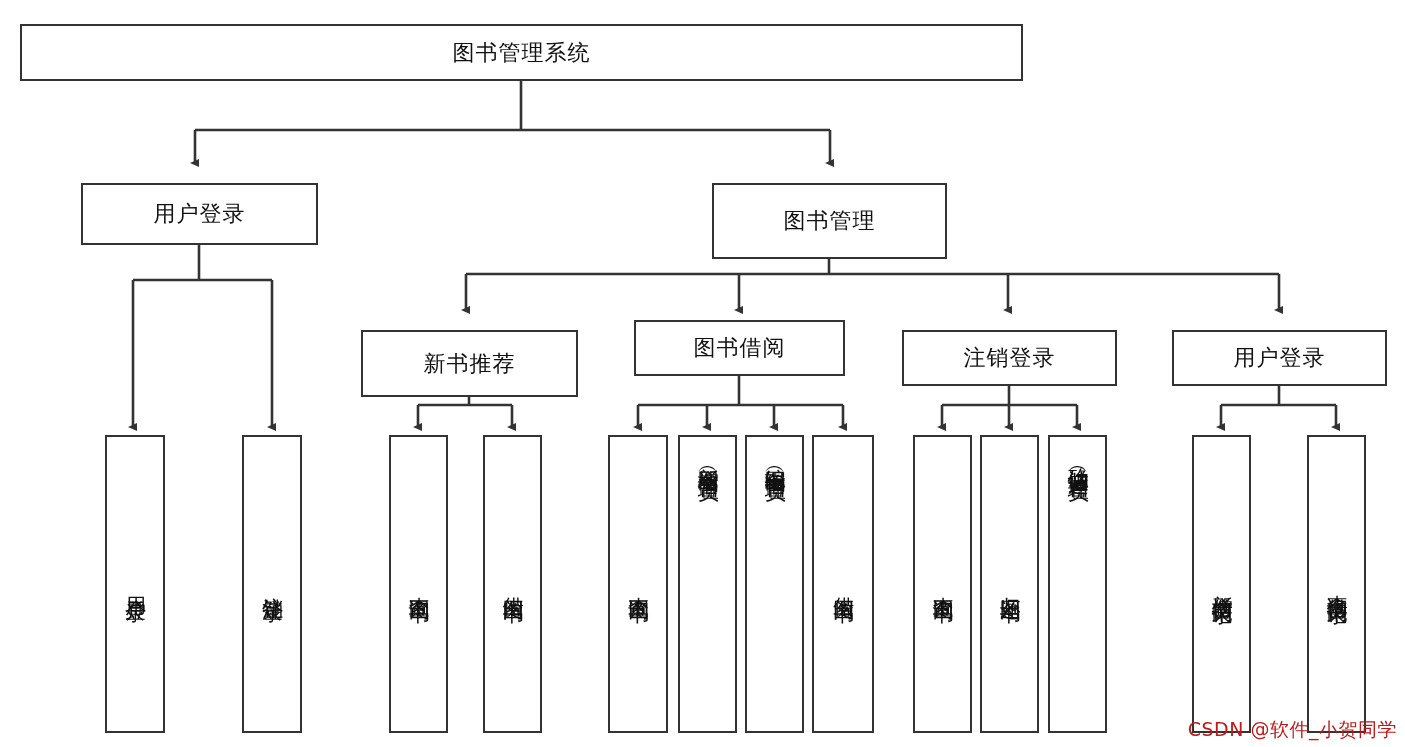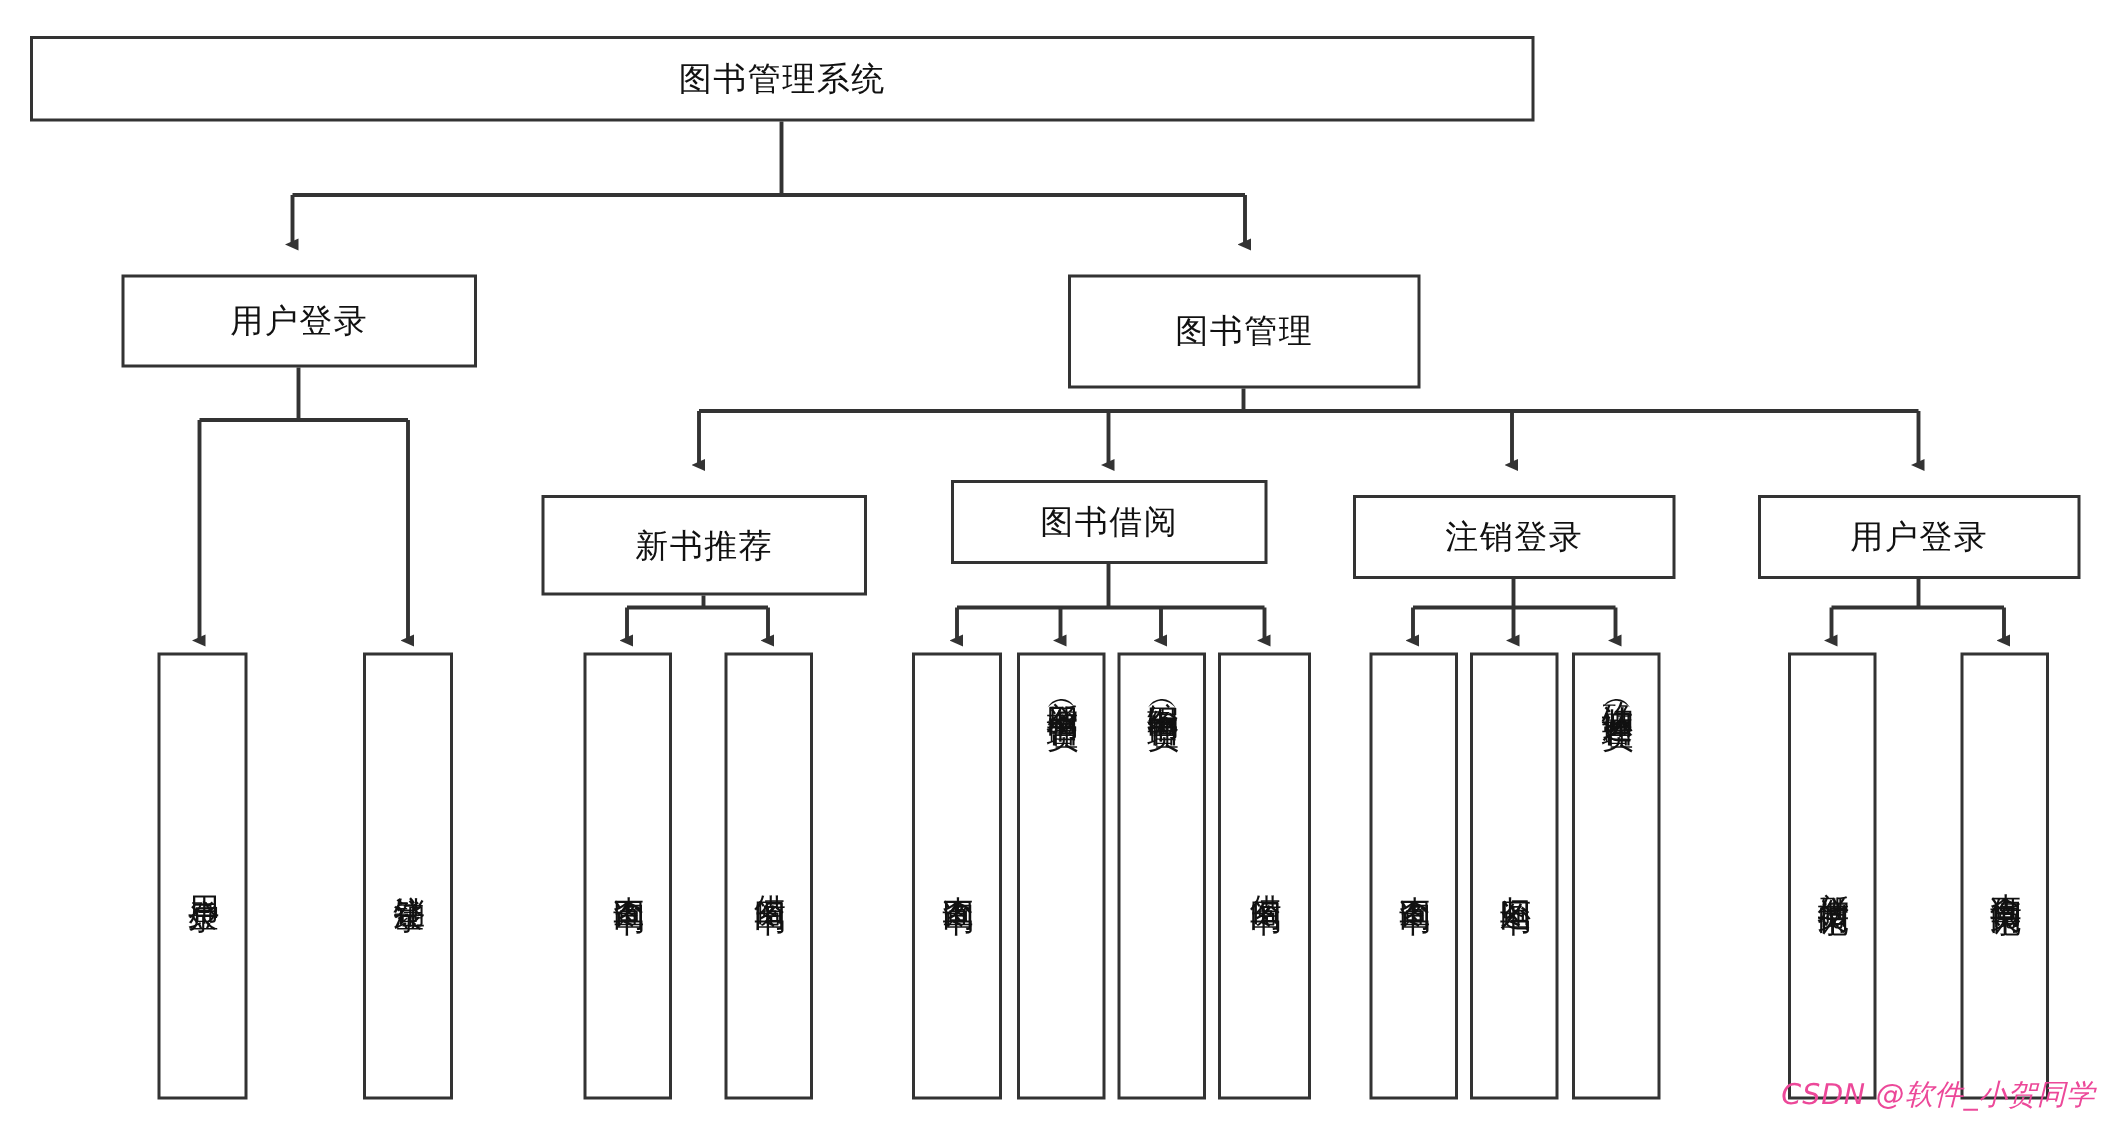--- a/index.html
+++ b/index.html
@@ -56,24 +56,23 @@
     width: 1405px;
     height: 747px;
     pointer-events: none;
   }
   
   #watermark {
     position: absolute;
     right: 8px;
     bottom: 4px;
     font-size: 19px;
-    color: #ec4899;
+    color: #b91c1c;
     white-space: nowrap;
     letter-spacing: 0.5px;
-    font-style: italic;
   }
 </style>
 </head>
 <body>
 
 <div id="canvas">
 
   <svg id="wires" viewBox="0 0 1405 747" xmlns="http://www.w3.org/2000/svg">
     <defs>
       <marker id="arrow" markerWidth="10" markerHeight="10" refX="5" refY="5" orient="auto" markerUnits="userSpaceOnUse">

